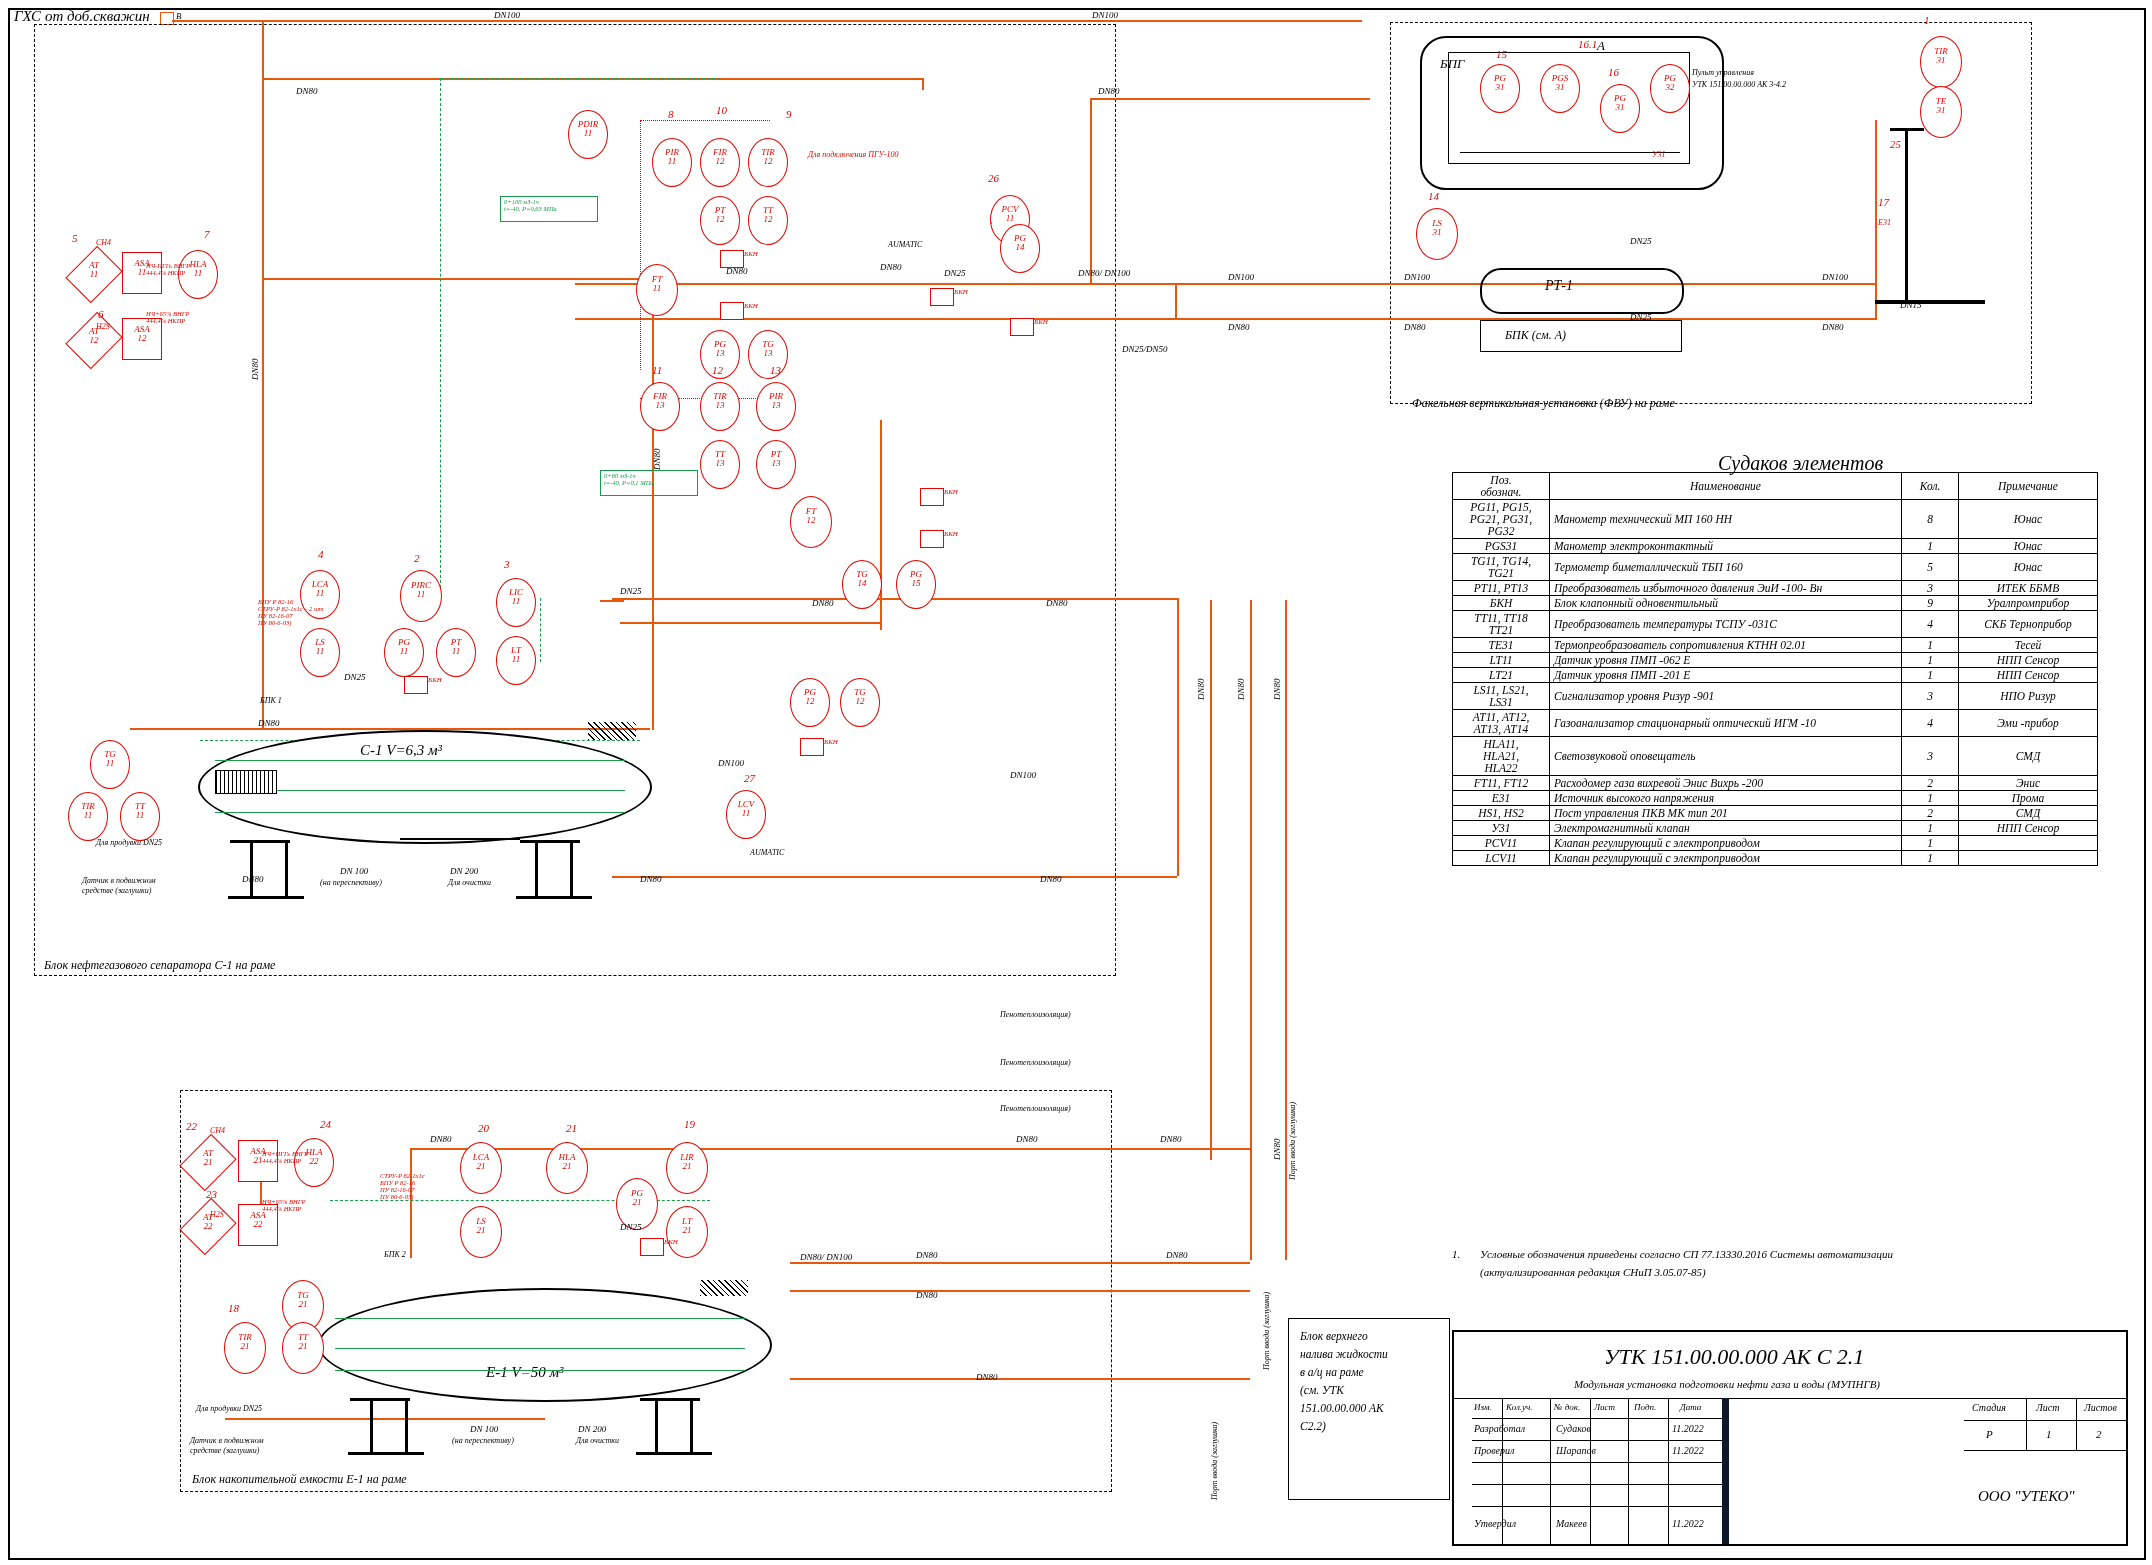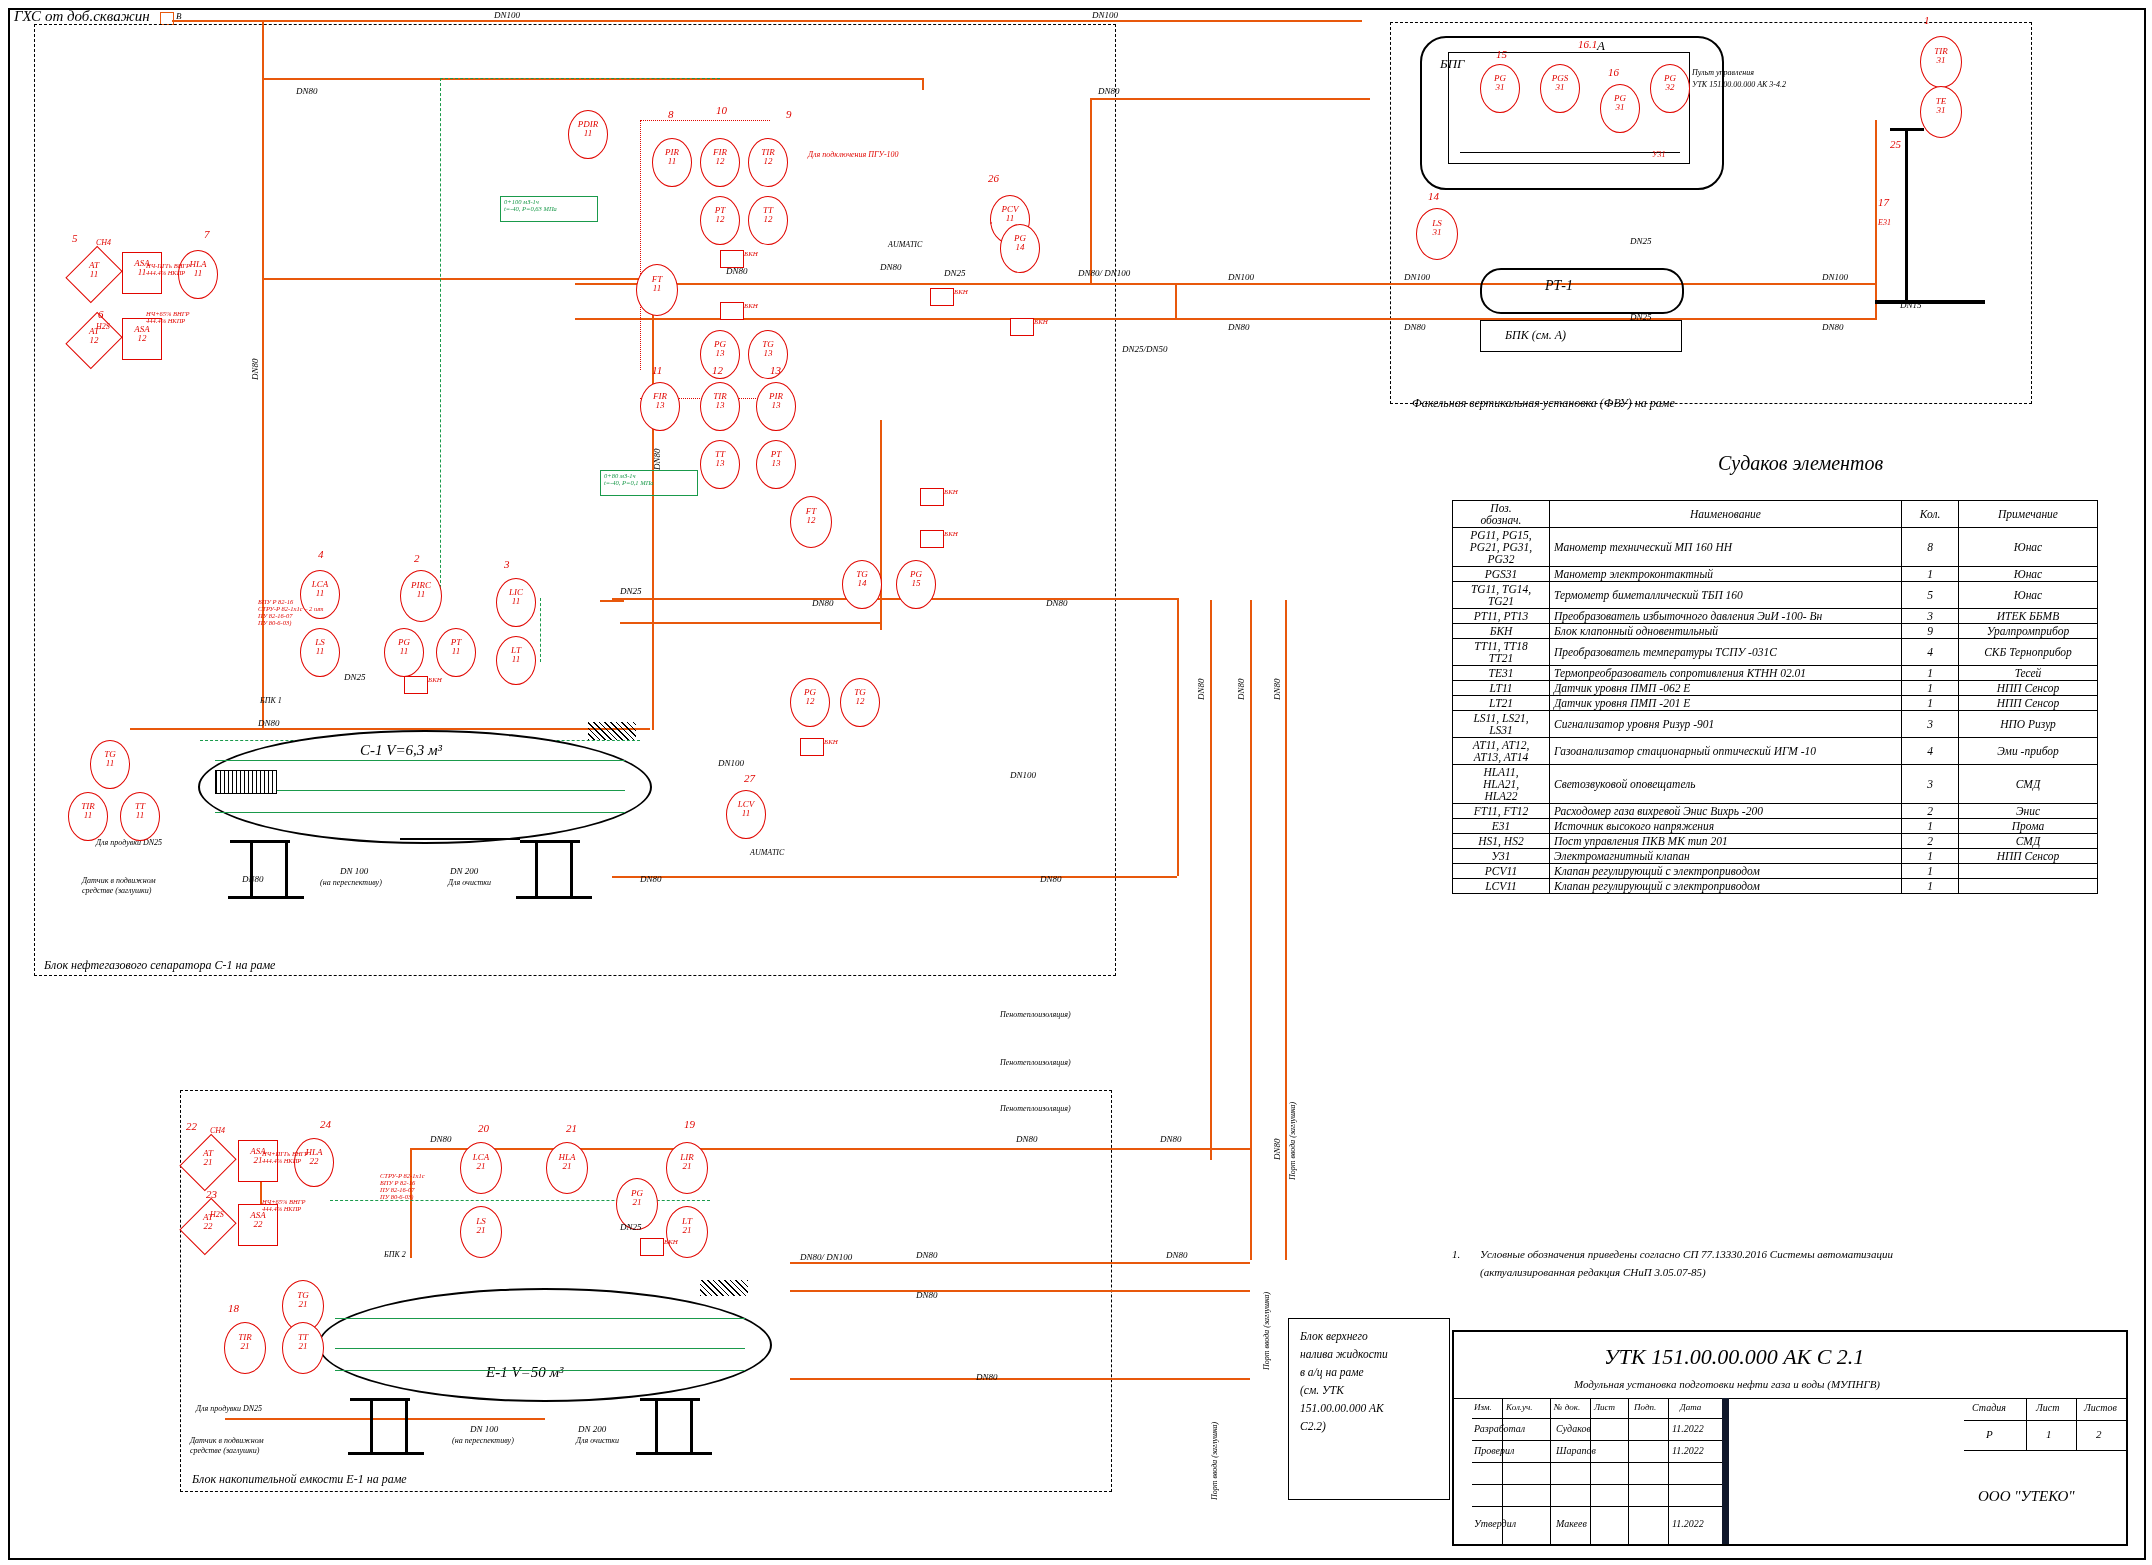--- a/index.html
+++ b/index.html
@@ -360,21 +360,21 @@
   <div class="txt" style="left:1272px;top:1160px;font-size:9px;transform:rotate(-90deg);transform-origin:left top;">DN80</div>
 
   <div class="txt" style="left:1000px;top:1010px;font-size:8px;">Пенотеплоизоляция)</div>
   <div class="txt" style="left:1000px;top:1058px;font-size:8px;">Пенотеплоизоляция)</div>
   <div class="txt" style="left:1000px;top:1104px;font-size:8px;">Пенотеплоизоляция)</div>
   <div class="txt" style="left:1288px;top:1180px;font-size:8px;transform:rotate(-90deg);transform-origin:left top;">Порт ввода (заглушка)</div>
   <div class="txt" style="left:1262px;top:1370px;font-size:8px;transform:rotate(-90deg);transform-origin:left top;">Порт ввода (заглушка)</div>
   <div class="txt" style="left:1210px;top:1500px;font-size:8px;transform:rotate(-90deg);transform-origin:left top;">Порт ввода (заглушка)</div>
 
   <div class="txt" style="left:1718px;top:452px;font-size:20px;">Судаков элементов</div>
-  <table class="el" id="elements-table" style="left:1452px;top:500px;width:646px;">
+  <table class="el" id="elements-table" style="left:1452px;top:472px;width:646px;">
     <thead>
         <tr>
           <th style="width: 88px; text-align: center;">Поз.<br>обознач.</th>
           <th style="text-align: center;">Наименование</th>
           <th style="width: 48px; text-align: center;">Кол.</th>
           <th style="width: 130px; ">Примечание</th>
         </tr>
       </thead>
     <tbody>
         <tr>

